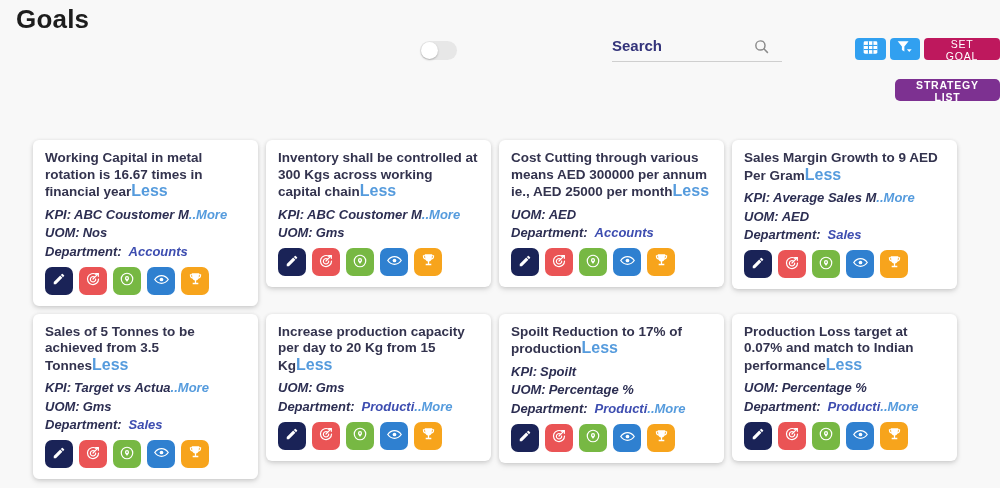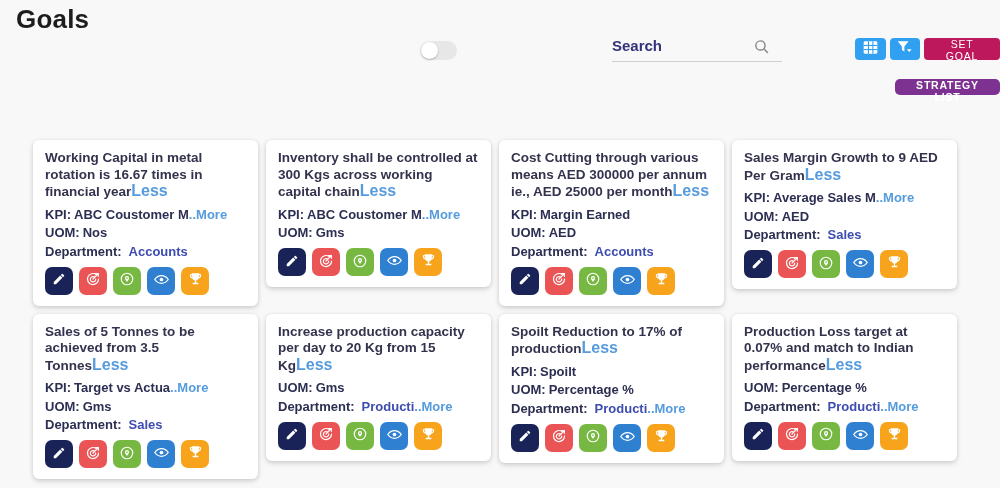--- a/index.html
+++ b/index.html
@@ -45,41 +45,41 @@
     cursor:pointer; padding:0;
   }
   .text-btn {
     height:22px; border:none; border-radius:4px;
     background:#be185d; color:#fff; font-family:"Liberation Sans", sans-serif;
     font-size:10.5px; font-weight:normal; letter-spacing:0.8px;
     padding:0 9px; cursor:pointer;
   }
   .strategy-btn {
     position:absolute; left:895px; top:79px;
-    height:16px; border:none; border-radius:5px;
+    height:22px; border:none; border-radius:5px;
     background:#7d3191; color:#fff; font-family:"Liberation Sans", sans-serif;
     font-size:10.5px; font-weight:bold; letter-spacing:0.8px;
     padding:0 10px; cursor:pointer;
   }
   
   .grid {
     position:absolute; left:33px; top:140px; width:930px;
     display:grid; grid-template-columns:repeat(4,225px);
     column-gap:10px; row-gap:9px; align-items:start;gap:8px;
   }
   .card {
     background:#ffffff; border-radius:6px;
     box-shadow:0 1px 4px rgba(0,0,0,0.14), 0 3px 6px rgba(0,0,0,0.08);
     padding:10px 12px 11px 12px;
   }
   .card-title {
     font-size:13.5px; line-height:16.5px; font-weight:bold;
     color:#33334e; margin-bottom:7px;
   }
-  .card-line { font-size:13px; line-height:13px; margin-bottom:5.5px; color:#2c2e52; font-weight:bold; }
+  .card-line { font-size:13px; line-height:13px; margin-bottom:5.5px; color:#2c2e52; font-weight:bold;font-style:italic; }
   .card-line .lbl { margin-right:3px; }
   .link { color:#559bdd; text-decoration:none; cursor:pointer; font-weight:bold; }
   .link.sm { font-size:16px; }
   .dept-link { color:#3d4db0; text-decoration:none; cursor:pointer; font-weight:bold; margin-left:4px; }
   .actions { display:flex; gap:6px; margin-top:9px; }
   .act-btn {
     width:28px; height:28px; border:none; border-radius:7px;
     display:flex; align-items:center; justify-content:center;
     cursor:pointer; padding:0;
   }
@@ -226,21 +226,20 @@
           <svg width="15" height="15" viewBox="0 0 24 24" fill="#ffffff">
             <path d="M6 2h12v1.5H21v2c0 2.6-1.9 4.8-4.4 5.2A5.6 5.6 0 0 1 13 13.7V17h3.5v2.5h-9V17H11v-3.3a5.6 5.6 0 0 1-3.6-3C4.9 10.3 3 8.1 3 5.5v-2h3V2zm-1.2 3.3c0 1.5.9 2.8 2.2 3.4a9.6 9.6 0 0 1-.4-3.4H4.8zm14.4 0h-1.8c.1 1.2 0 2.4-.4 3.4 1.3-.6 2.2-1.9 2.2-3.4z"></path>
           </svg>
         </span>
       </button>
     </div>
   </div>
 
   <div class="card">
     <div class="card-title"><span>Cost Cutting through various means AED 300000 per annum ie., AED 25000 per month</span><a class="link sm">Less</a></div>
-    <div class="card-line"><span class="lbl">KPI:</span><span>Margin Earned</span></div>
     <div class="card-line"><span class="lbl">UOM:</span><span>AED</span></div>
     <div class="card-line"><span class="lbl">Department:</span><a class="dept-link">Accounts</a></div>
     <div class="actions">
       <button class="act-btn act-edit">
         <span>
           <svg width="14" height="14" viewBox="0 0 24 24" fill="#ffffff">
             <path d="M3 17.25V21h3.75L17.81 9.94l-3.75-3.75L3 17.25zM20.71 7.04a.996.996 0 0 0 0-1.41l-2.34-2.34a.996.996 0 0 0-1.41 0l-1.83 1.83 3.75 3.75 1.83-1.83z"></path>
           </svg>
         </span>
       </button>

